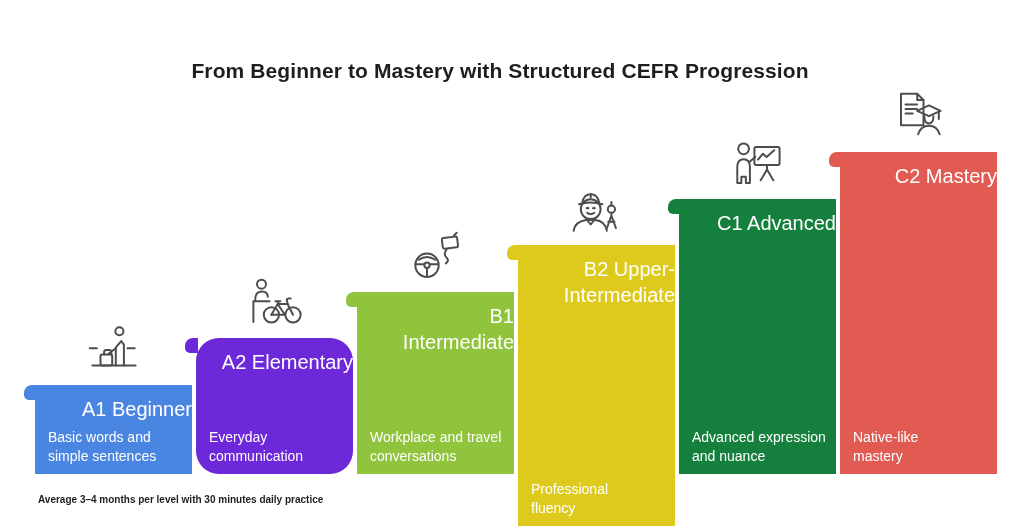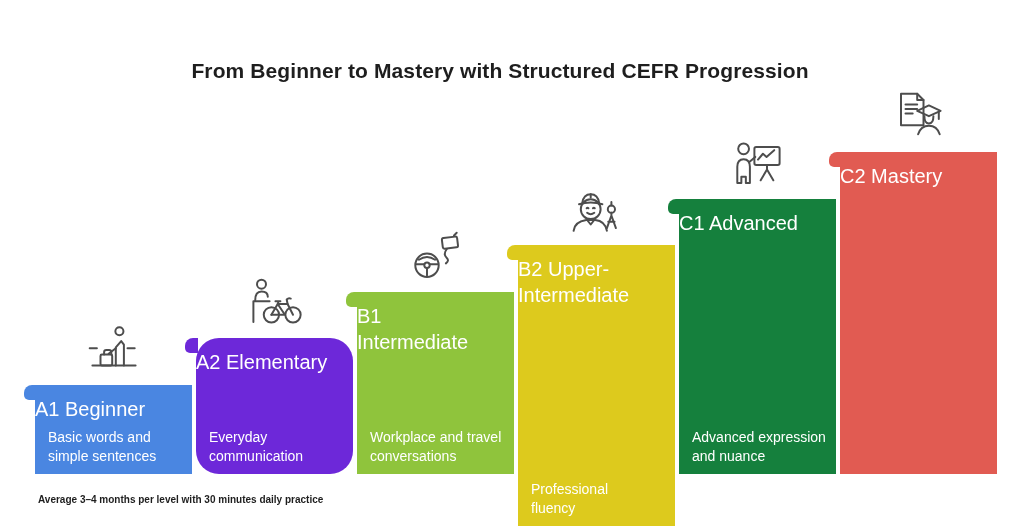--- a/index.html
+++ b/index.html
@@ -38,21 +38,21 @@
     border-radius: 8px 0 0 5px;
   }
   .bar-1 { left: 35px;  top: 385px; height: 89px;  }
   .bar-2 { left: 196px; top: 338px; height: 136px; }
   .bar-3 { left: 357px; top: 292px; height: 182px; }
   .bar-4 { left: 518px; top: 245px; height: 281px; }
   .bar-5 { left: 679px; top: 199px; height: 275px; }
   .bar-6 { left: 840px; top: 152px; height: 322px; }
   .bar-label {
     padding-top: 11px;
-    text-align: left;
+    text-align: right;
     color: #ffffff;
     font-size: 20px;
     line-height: 26px;
     white-space: pre-line;
   }
   .bar-desc {
     position: absolute;
     left: 13px;
     right: 5px;
     bottom: 8px;
@@ -120,20 +120,22 @@
     <div class="bar-desc">Professional
 fluency</div>
   </div>
   <div class="bar bar-5" style="background-color: #15803d;">
     <div class="bar-label">C1 Advanced</div>
     <div class="bar-desc">Advanced expression
 and nuance</div>
   </div>
   <div class="bar bar-6" style="background-color: rgb(225, 91, 82);">
     <div class="bar-label">C2 Mastery</div>
+    <div class="bar-desc">Native-like
+mastery</div>
   </div>
 
   <div class="icon-wrap icon-1">
     <svg viewBox="0 0 64 60" style="stroke: rgb(77, 77, 77);">
       <line x1="8" y1="46" x2="56" y2="46"></line>
       <line x1="5" y1="27" x2="13" y2="27"></line>
       <line x1="47" y1="27" x2="55" y2="27"></line>
       <circle cx="38" cy="8" r="4.5"></circle>
       <path d="M34 46 V26 L40 19 L43 23 V46"></path>
       <path d="M34 27 L26 33"></path>

